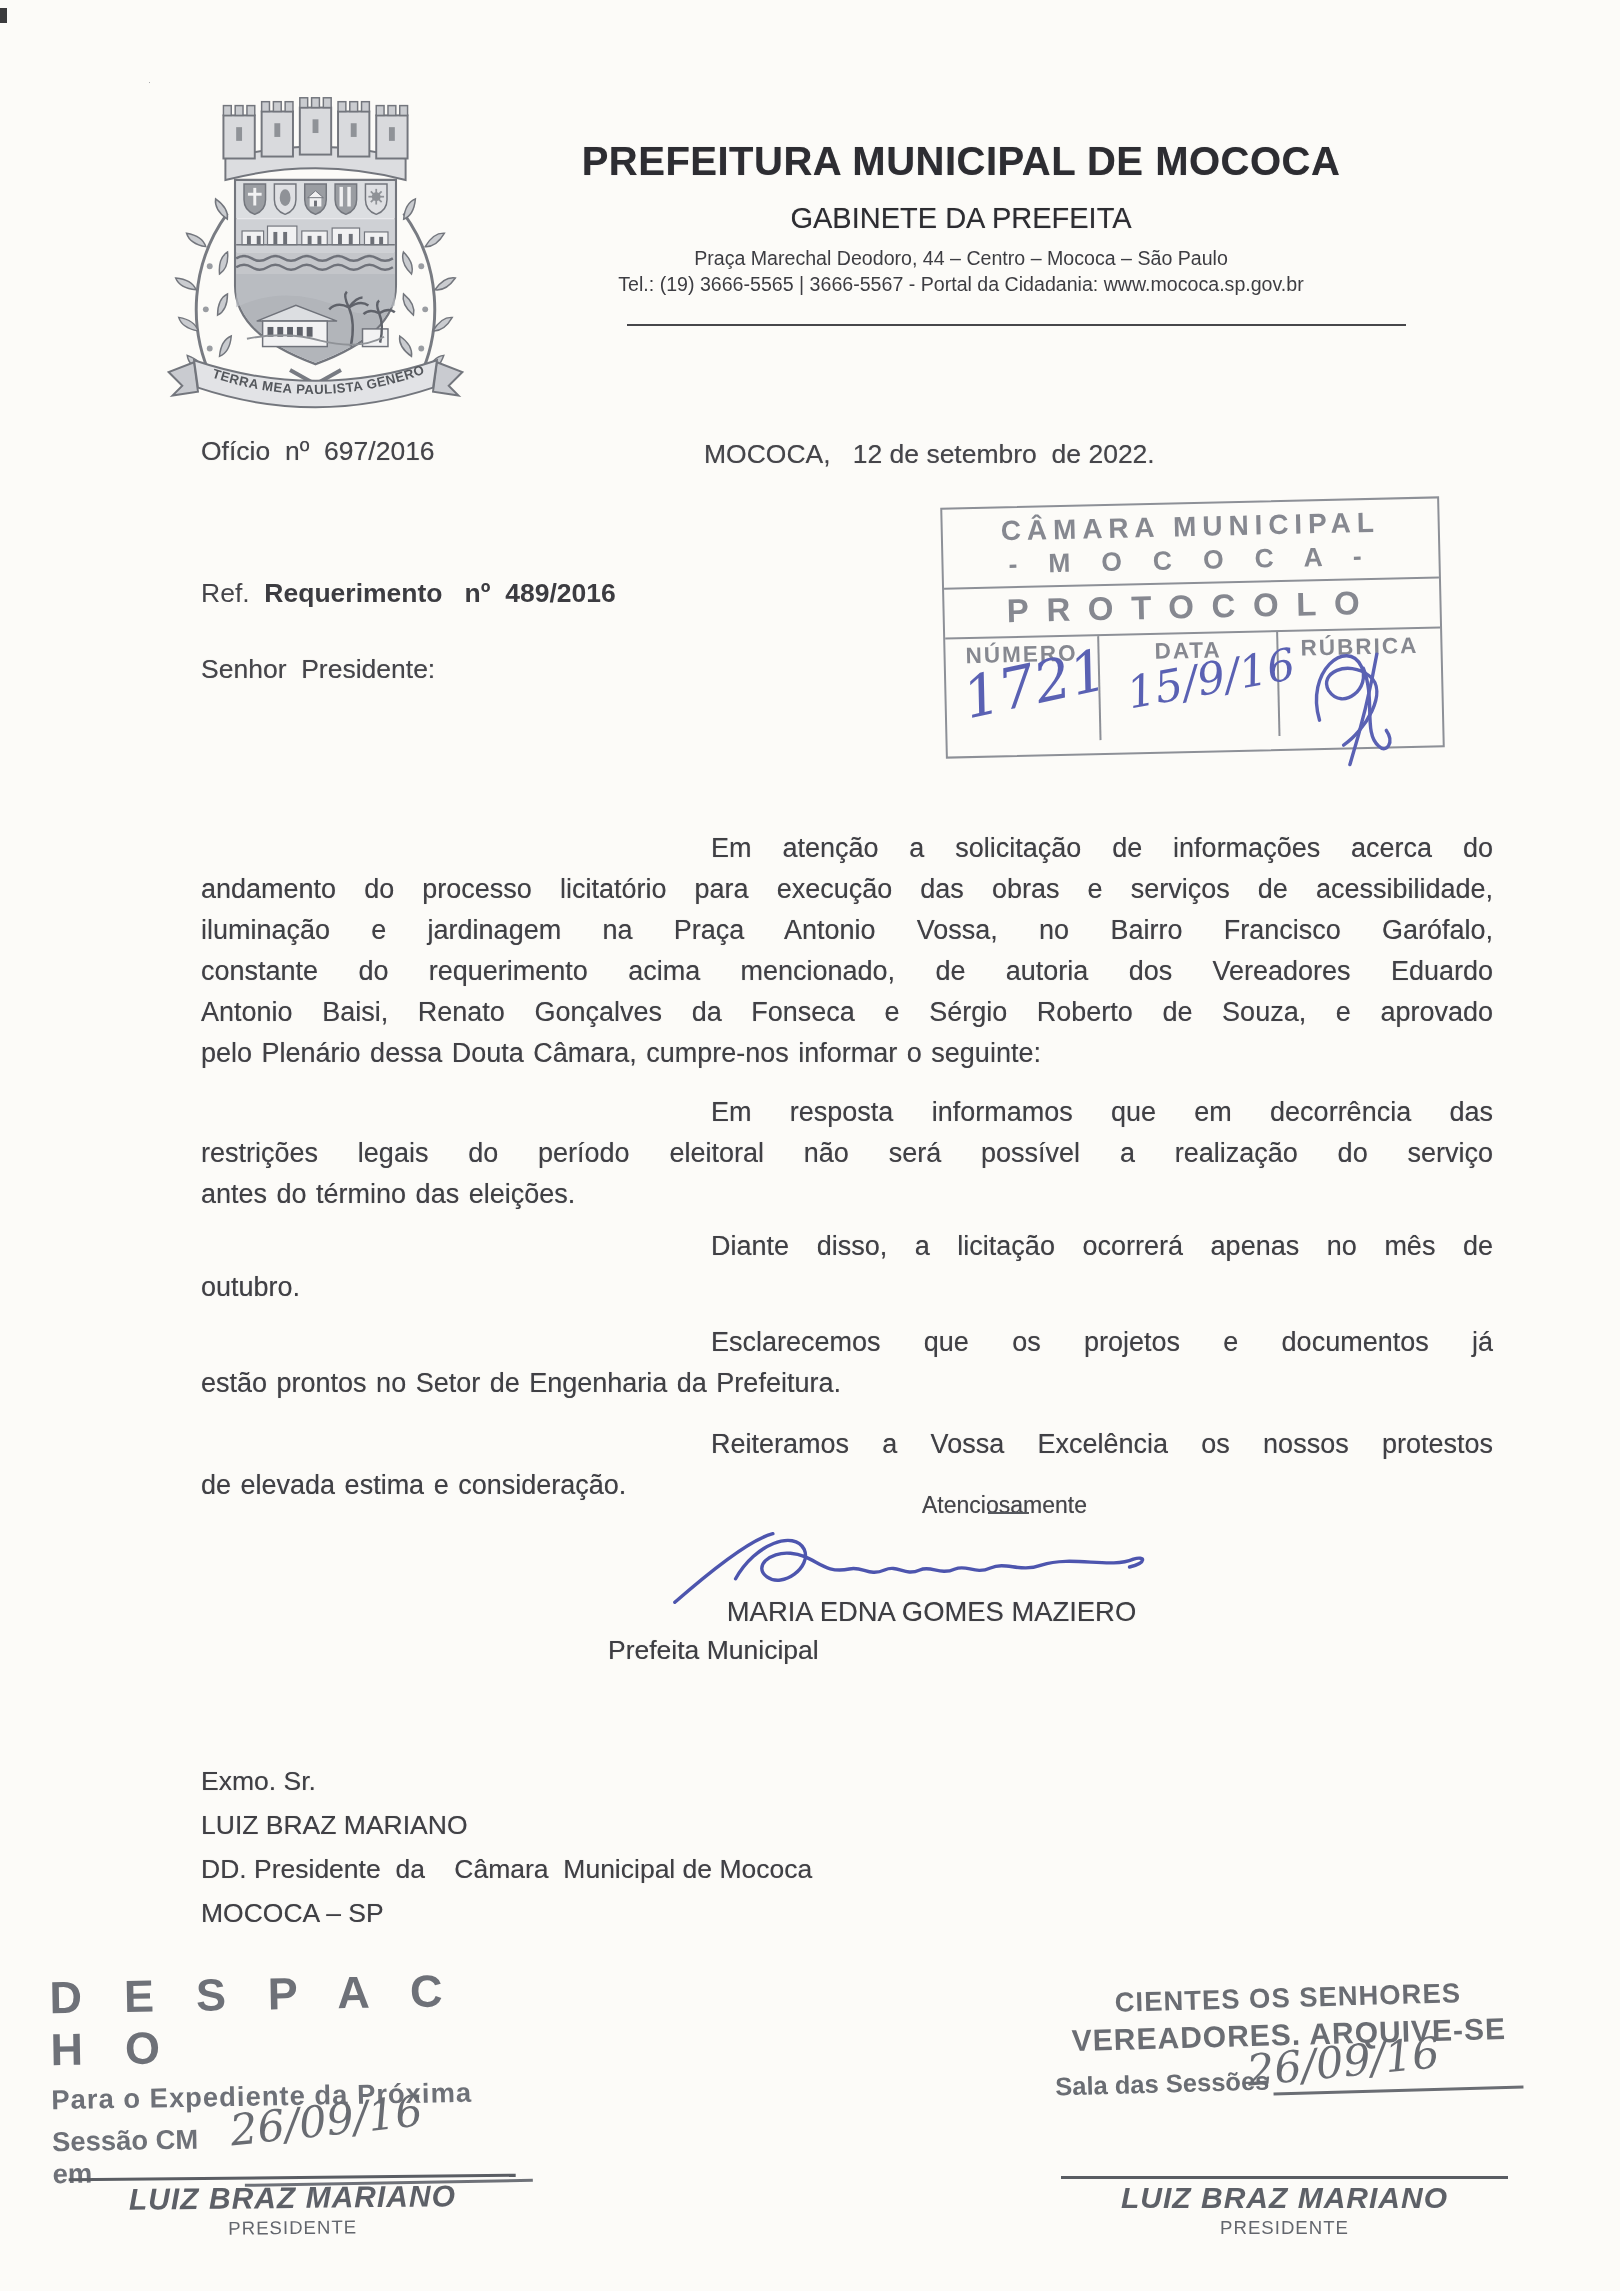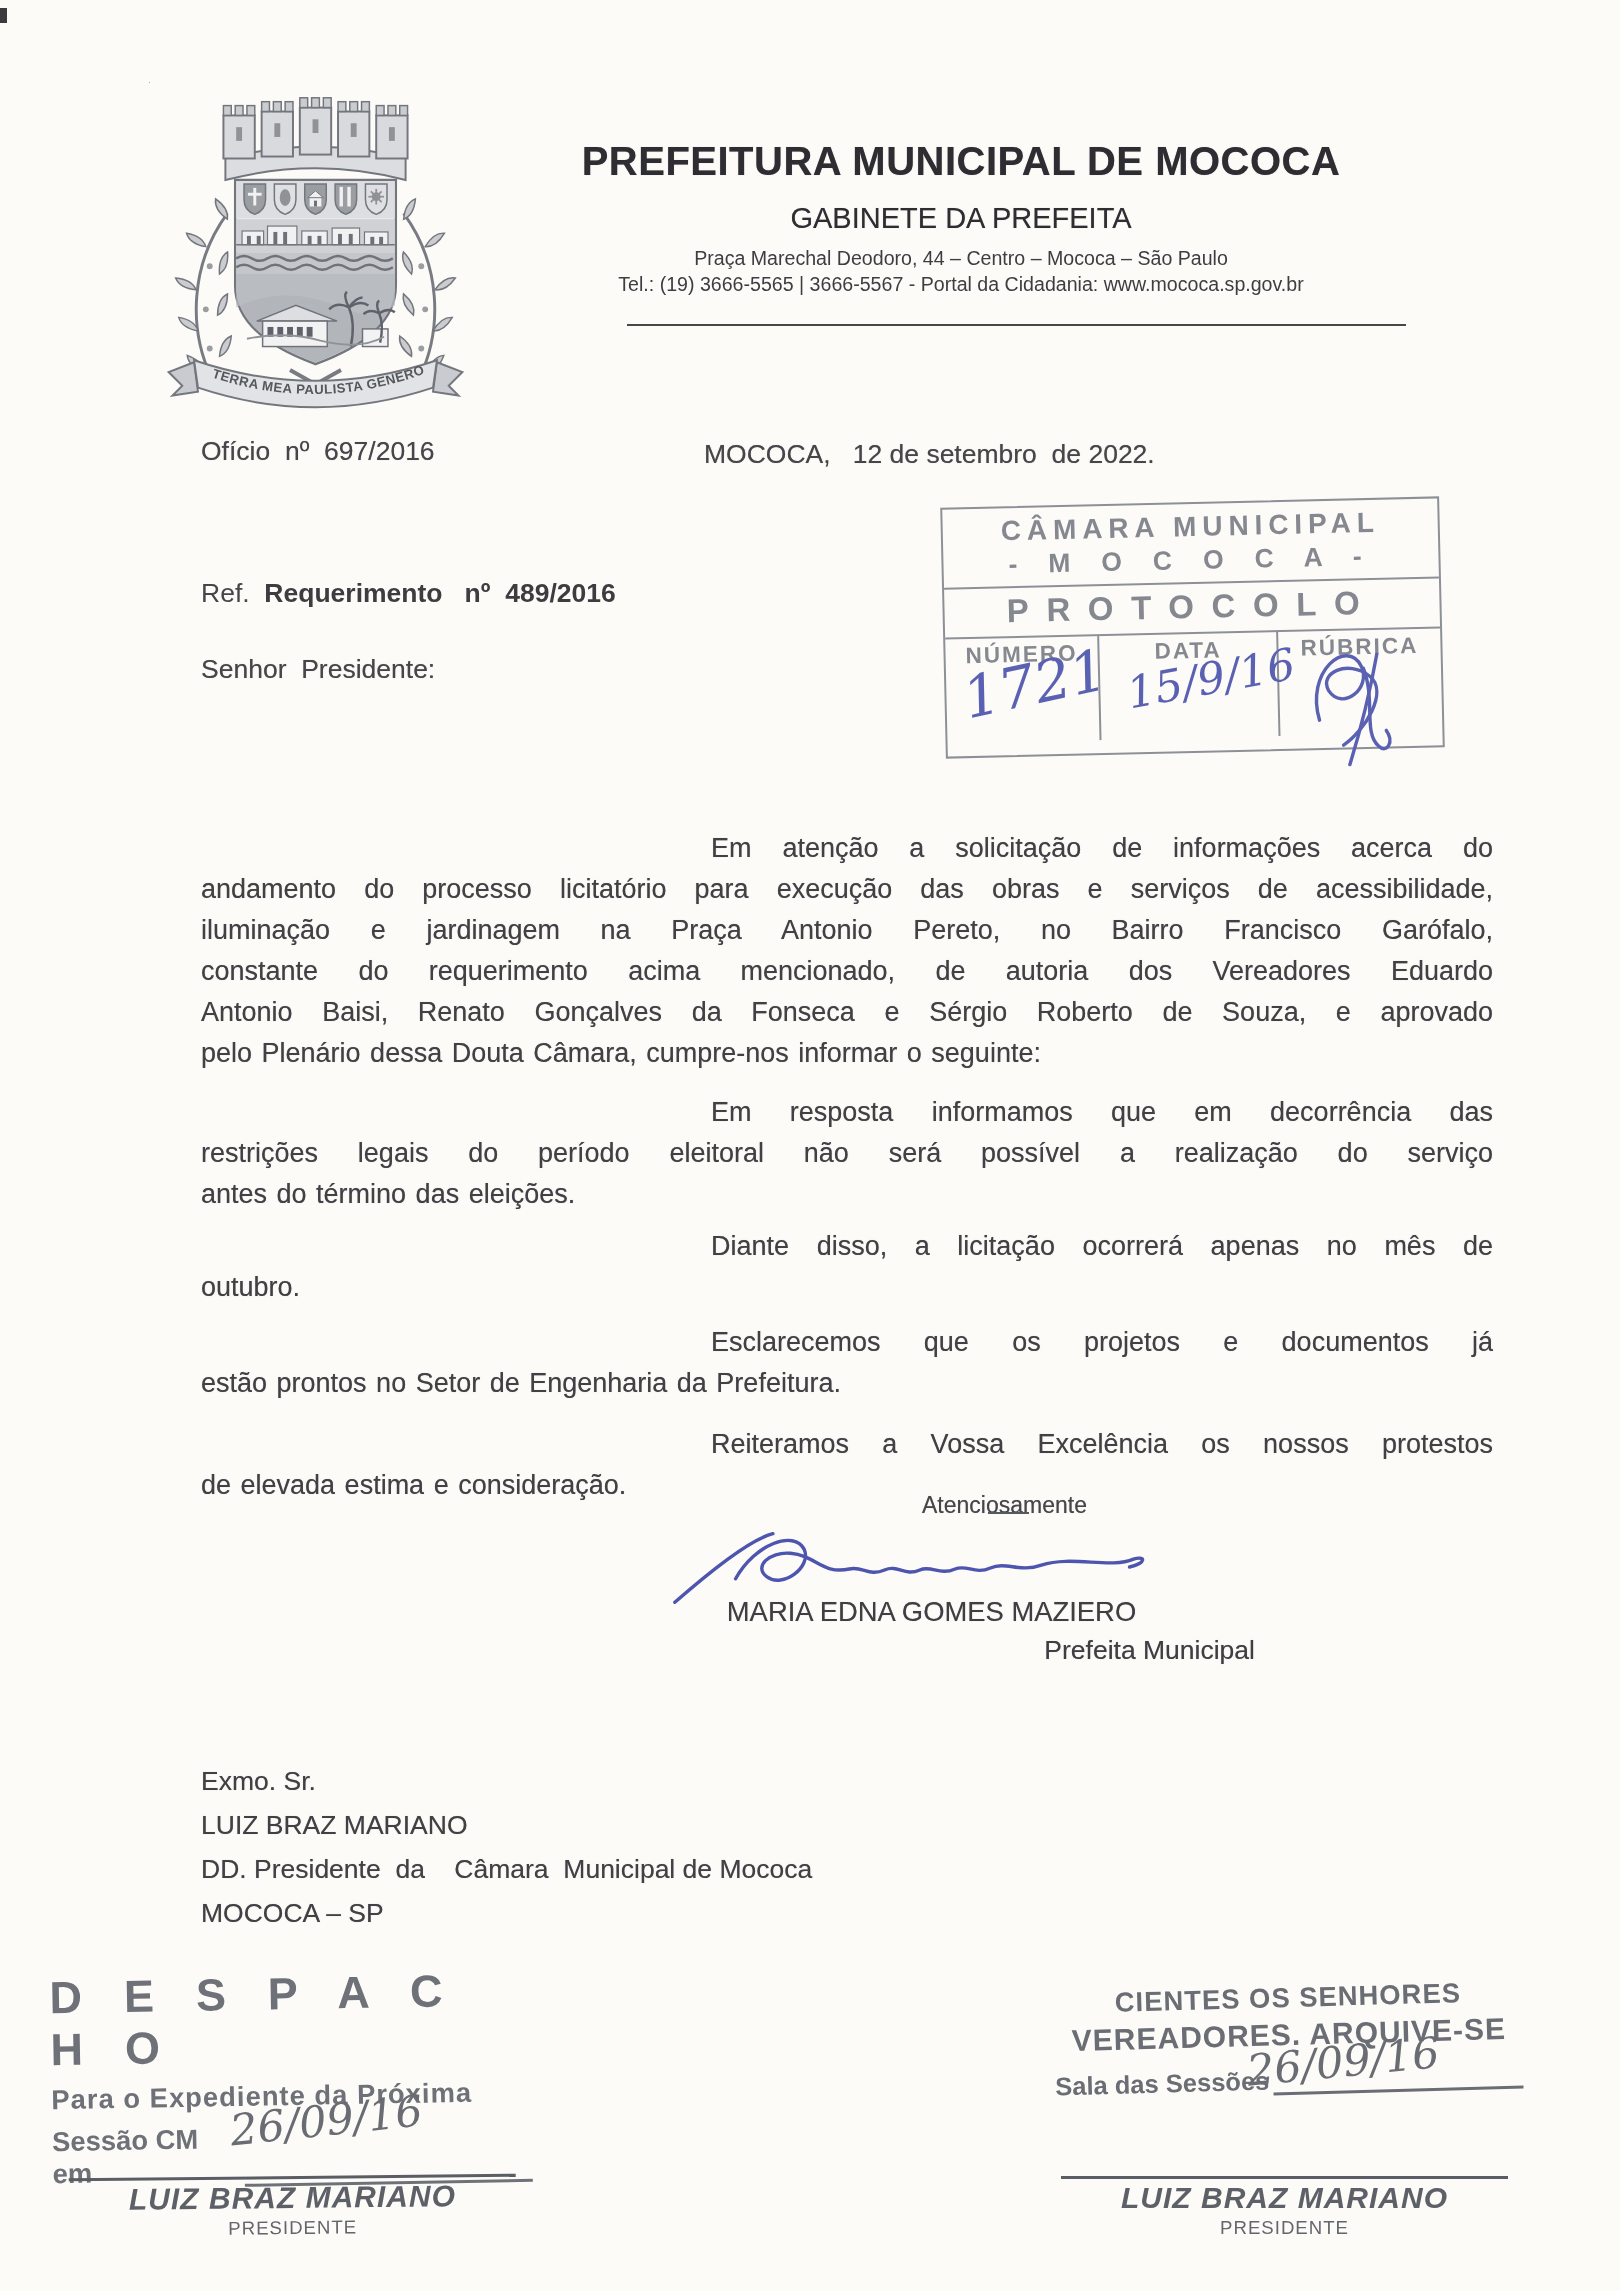--- a/index.html
+++ b/index.html
@@ -51,21 +51,21 @@
   .para:nth-child(4){margin-top:13.7px;}
   .para:nth-child(5){margin-top:19.6px;}
   .bline{text-align:justify;text-align-last:justify;word-spacing:2px;}
   .bline.first{text-indent:510px;}
   .bline.last{text-align-last:left;}
 
   .closing{left:843px;top:1492px;width:323px;text-align:center;font-size:23px;}
   .pen-mark{left:988px;top:1512px;width:41px;border-top:2px solid #56595f;}
   .signature-svg{left:667px;top:1514px;}
   .signer{left:608px;top:1596px;width:647px;text-align:center;font-size:27.4px;color:#3e3e43;}
-  .signer-title{left:608px;top:1635px;width:647px;text-align:right;font-size:26.5px;color:#3e3e43;}
+  .signer-title{left:608px;top:1635px;width:647px;text-align:left;font-size:26.5px;color:#3e3e43;}
 
   
   .addressee{left:201px;top:1759px;font-size:26.5px;line-height:44px;color:#404045;}
 
   
   .despacho{left:51px;top:1968px;width:480px;transform:rotate(-1deg);color:#63666e;opacity:.92;}
   .despacho-title{font-size:45px;font-weight:bold;letter-spacing:14.7px;}
   .despacho-l1{font-size:27.4px;font-weight:bold;margin-top:7.8px;letter-spacing:1px;}
   .despacho-row{position:relative;font-size:27.4px;font-weight:bold;margin-top:9.8px;
     display:flex;align-items:flex-end;}
@@ -297,21 +297,21 @@
           <path d="M88 30 C 80 70 66 118 58 142"></path>
         </g>
       </svg>
     </div>
   </div>
 
   <div class="abs body-block soft">
       <div class="para">
         <div class="bline first">Em atenção a solicitação de informações acerca do</div>
         <div class="bline">andamento do processo licitatório para execução das obras e serviços de acessibilidade,</div>
-        <div class="bline">iluminação e jardinagem na Praça Antonio Pereto, no Bairro Francisco Garófalo,</div>
+        <div class="bline">iluminação e jardinagem na Praça Antonio Vossa, no Bairro Francisco Garófalo,</div>
         <div class="bline">constante do requerimento acima mencionado, de autoria dos Vereadores Eduardo</div>
         <div class="bline">Antonio Baisi, Renato Gonçalves da Fonseca e Sérgio Roberto de Souza, e aprovado</div>
         <div class="bline last">pelo Plenário dessa Douta Câmara, cumpre-nos informar o seguinte:</div>
       </div>
       <div class="para">
         <div class="bline first">Em resposta informamos que em decorrência das</div>
         <div class="bline">restrições legais do período eleitoral não será possível a realização do serviço</div>
         <div class="bline last">antes do término das eleições.</div>
       </div>
       <div class="para">

